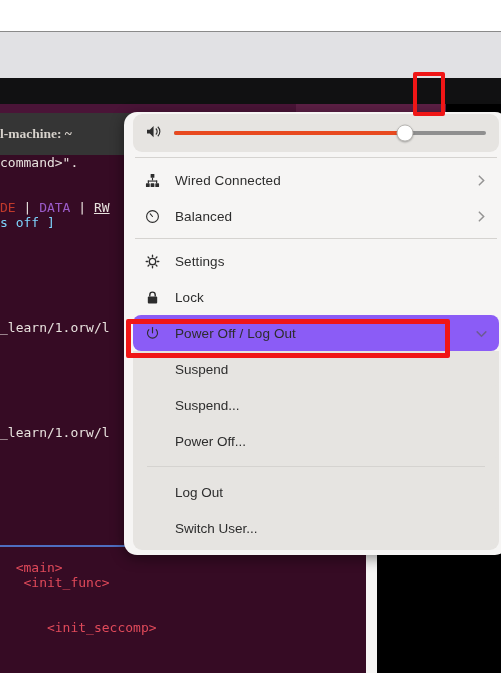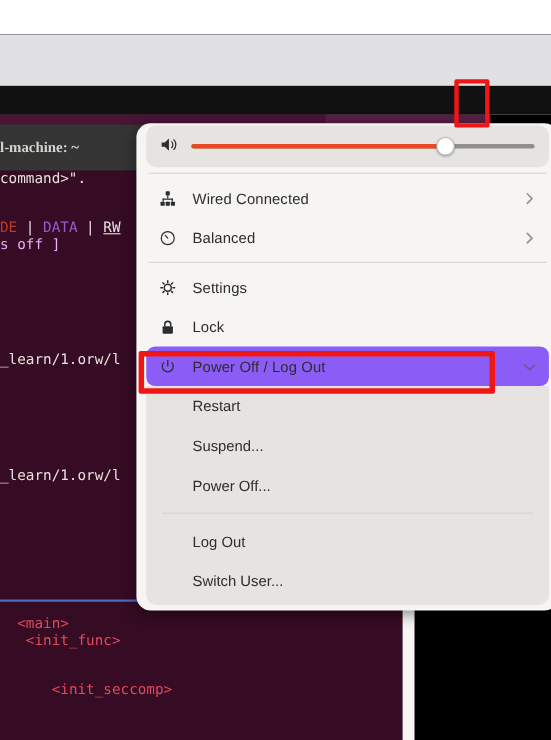--- a/index.html
+++ b/index.html
@@ -53,21 +53,21 @@
   }
   .term-body {
     position: absolute; left: 0; top: 42px; width: 377px; height: 518px;
     font-family: "DejaVu Sans Mono", monospace; font-size: 13px; line-height: 15px;
     color: #d8d0cc; white-space: pre; overflow: hidden;
   }
   .tline { white-space: pre; height: 15px; }
   .c-red   { color: #c0392b; }
   .c-pink  { color: #e04a5a; margin-top: 46px; }
   .c-purple{ color: #9b5bc9; }
-  .c-blue  { color: #f0abfc; }
+  .c-blue  { color: #7dd3fc; }
   .c-white { color: #e8e2de; }
   .c-under { text-decoration: underline; }
   .hrule-blue { height: 2px; background: #4e6ec0; }
   .hrule-blue.long { width: 182px; }
 
   
   .term-scroll { position: absolute; right: 0; top: 42px; width: 11px; height: 518px; background: #f6f5f4; }
 
   
   .menu {
@@ -264,21 +264,21 @@
       <span class="lbl">Power Off / Log Out</span>
       <span class="chev">
         <svg width="13" height="13" viewBox="0 0 12 12" fill="none" stroke="#5a5a5a" stroke-width="1.4" stroke-linecap="round">
           <path d="M2 4.5 L6 8.5 L10 4.5"></path>
         </svg>
       </span>
     </div>
 
     <div class="subgroup">
       <div class="sub-row">
-        <span>Restart</span>
+        <span>Suspend</span>
       </div>
       <div class="sub-row">
         <span>Suspend...</span>
       </div>
       <div class="sub-row">
         <span>Power Off...</span>
       </div>
       <div class="sep-inner"></div>
       <div class="sub-row">
         <span>Log Out</span>

